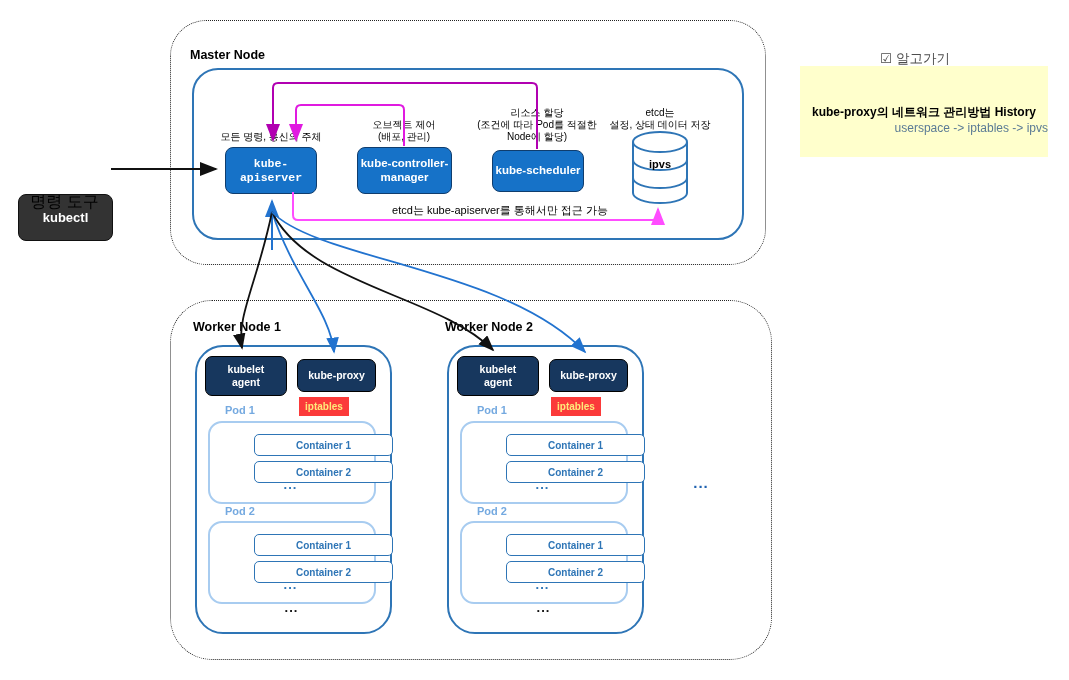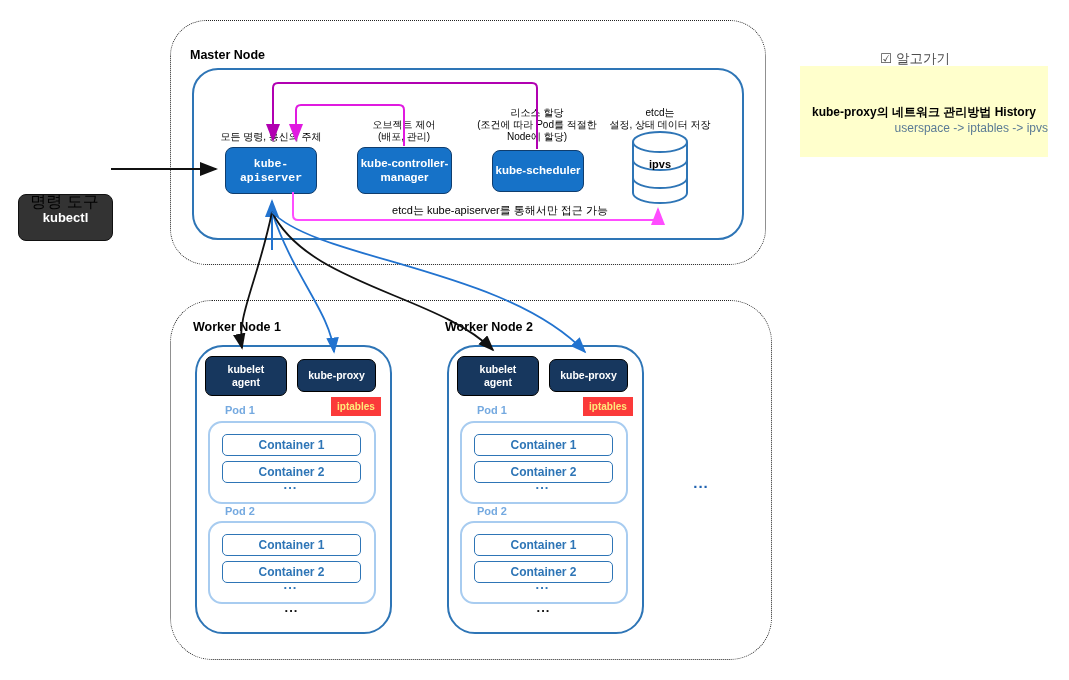--- a/index.html
+++ b/index.html
@@ -38,32 +38,32 @@
     white-space:pre-line; z-index:2;
   }
   .etcd-label{
     position:absolute; color:#000; font-weight:bold; font-size:11px; text-align:center; z-index:6;
   }
   .plain-note{
     position:absolute; color:#000; font-size:11px; text-align:center; z-index:2;
   }
   .iptables{
     position:absolute; background:#FB3A3A; color:#FFE97A; font-weight:bold; font-size:10px;
-    display:flex; align-items:center; justify-content:center; z-index:2;margin-left:32px;
+    display:flex; align-items:center; justify-content:center; z-index:2;
   }
   .pod-box{
     position:absolute; border:2px solid #A8CCF0; border-radius:14px; background:#fff; z-index:2;
   }
   .pod-label{
     position:absolute; color:#74A9E0; font-weight:bold; font-size:11px; z-index:2;padding-left:18px;
   }
   .container-box{
     position:absolute; border:1.5px solid #2E75B6; border-radius:5px; background:#fff;
-    color:#2E75B6; font-weight:bold; font-size:12px;
-    display:flex; align-items:center; justify-content:center; z-index:2;
+    color:#2E75B6; font-weight:bold; font-size:10px;
+    display:flex; align-items:center; justify-content:center; z-index:2;margin-left:32px;
   }
   .dots-blue{
     position:absolute; color:#2E75B6; font-weight:bold; font-size:13px; letter-spacing:1px;
     text-align:center; z-index:2;
   }
   .dots-black{
     position:absolute; color:#111; font-weight:bold; font-size:13px; letter-spacing:1px;
     text-align:center; z-index:2;
   }
   .dots-more{

